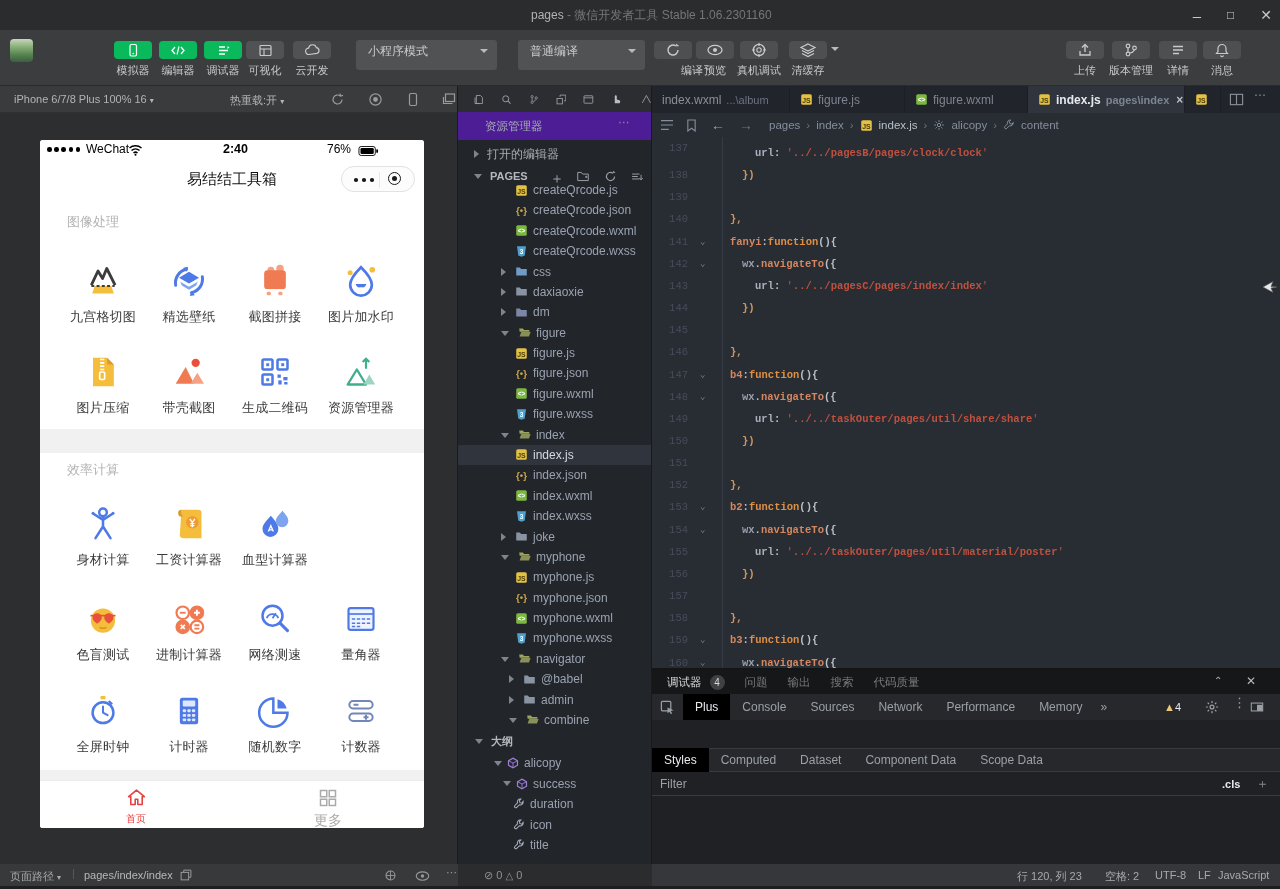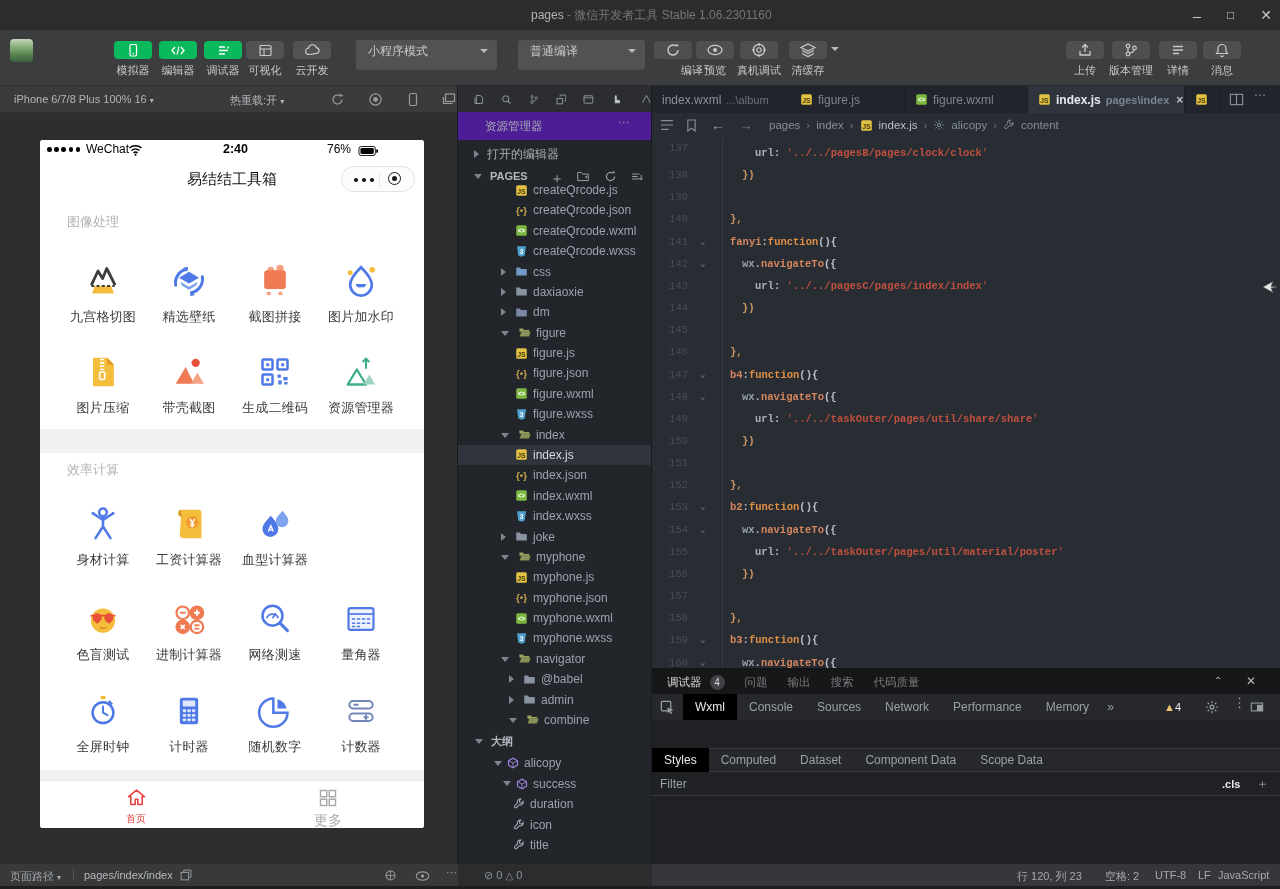--- a/index.html
+++ b/index.html
@@ -982,21 +982,21 @@
         <span>搜索</span>
         <span>代码质量</span>
 <span class="abs" style="left:562px;top:5px;color:#b9babb;font-size:10px">⌃</span>
         <span class="abs" style="left:594px;top:4px;color:#b9babb;font-size:12px">✕</span>
       </div>
       <div class="abs" id="dtbar">
 <svg width="15" height="15" viewBox="0 0 16 16" style="margin:0 8px 0 8px">
           <rect x="1.5" y="1.5" width="10" height="10" rx="1" fill="none" stroke="#9aa0a6" stroke-width="1.3"></rect>
           <path d="M8 8 L14.5 11 L11.5 11.8 L13 14.5 L11.5 15 L10 12.5 L8 14z" fill="#9aa0a6"></path>
         </svg>
-<div class="dtab on">Wxml</div>
+<div class="dtab on">Plus</div>
         <div class="dtab">Console</div>
         <div class="dtab">Sources</div>
         <div class="dtab">Network</div>
         <div class="dtab">Performance</div>
         <div class="dtab">Memory</div>
         <div class="dtab" style="padding:0 6px">»</div>
 <div class="abs" style="left:512px;top:6px"><span style="color:#f0c674;font-size:11px">▲</span><span style="color:#e8eaed;font-size:11px">4</span></div>
 <svg class="abs" style="left:553px;top:6px" width="14" height="14" viewBox="0 0 16 16">
           <circle cx="8" cy="8" r="2.2" fill="none" stroke="#9aa0a6" stroke-width="1.4"></circle>
           <path d="M8 1 v2.3 M8 12.7 v2.3 M1 8 h2.3 M12.7 8 h2.3 M3 3 l1.7 1.7 M11.3 11.3 L13 13 M13 3 l-1.7 1.7 M4.7 11.3 L3 13" stroke="#9aa0a6" stroke-width="1.4"></path>

